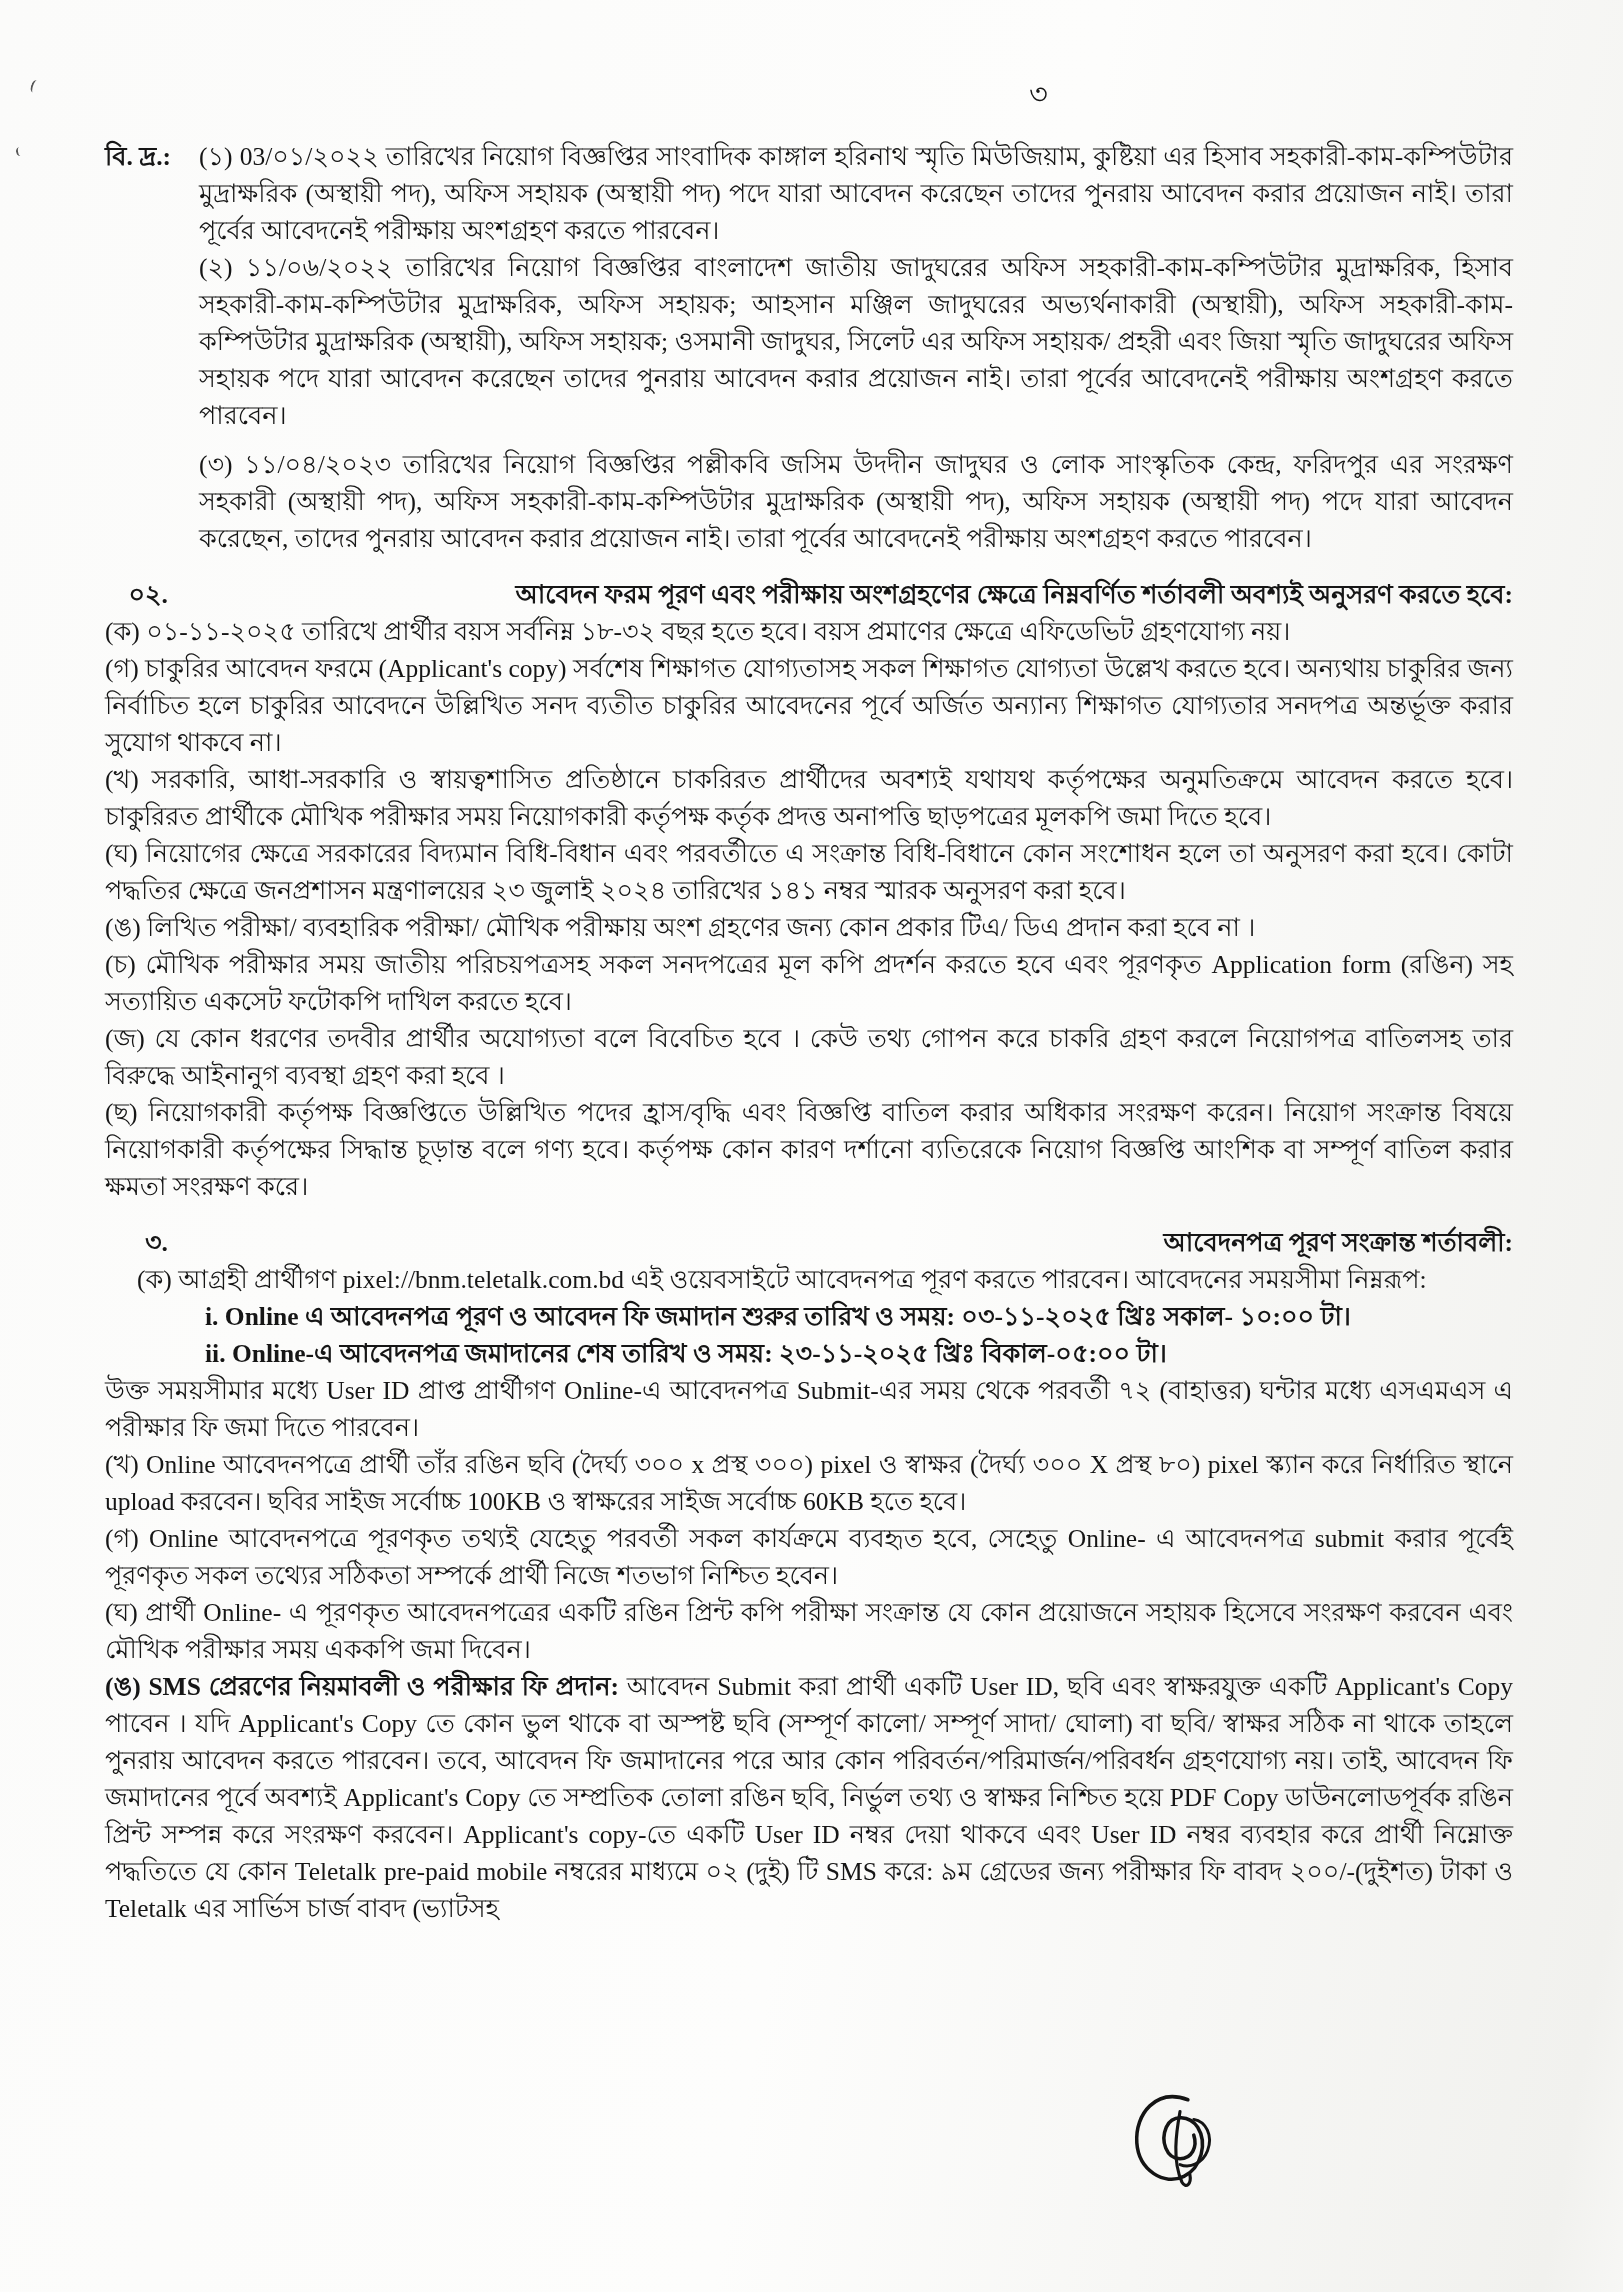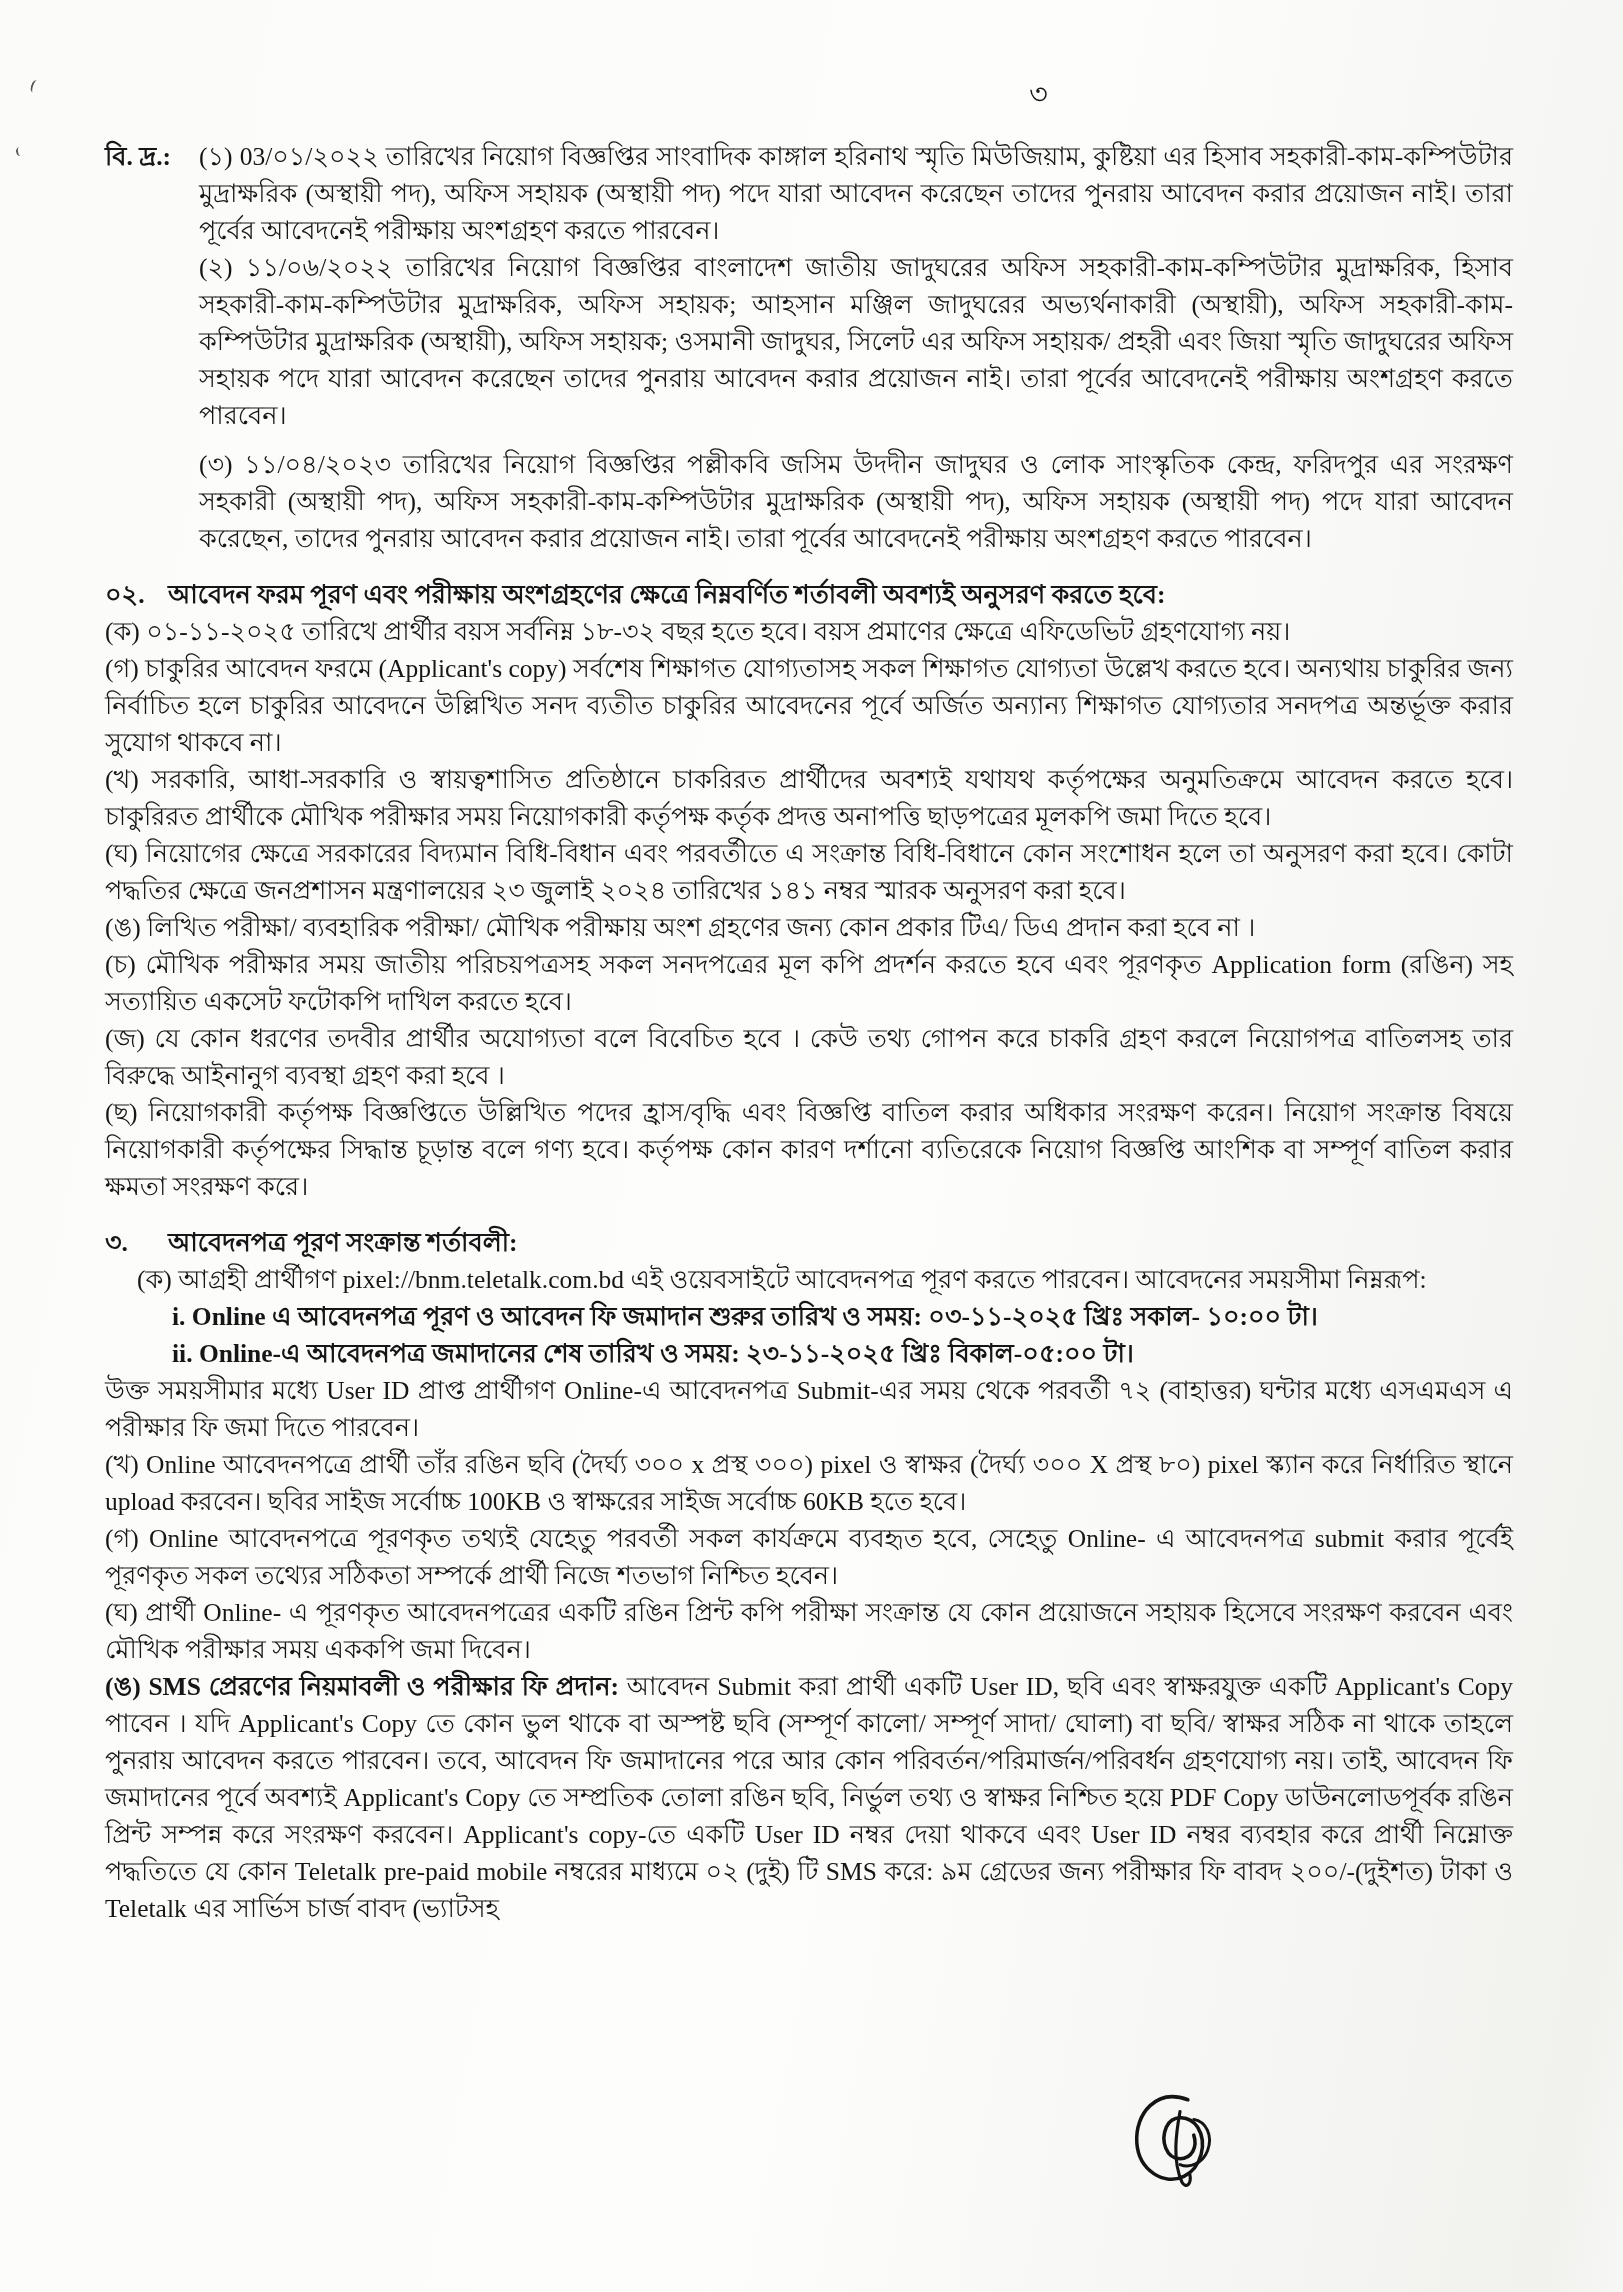--- a/index.html
+++ b/index.html
@@ -25,26 +25,26 @@
     position:absolute; top:73px; left:1029px;
     font-size:29px; font-weight:400;
   }
   .doc { position:absolute; top:139px; left:105px; right:110px; }
   p { margin:0; text-align:justify; }
   .note { display:flex; }
   .note-label { flex:0 0 94px; font-weight:700; white-space:nowrap; }
   .note-body { flex:1; }
   .note-body p.gap { margin-top:12px; }
   .sec { margin-top:19.6px; }
-  .sec-head { display:flex; }
+  .sec-head { display:flex;text-align:right; }
   .sec-num { flex:0 0 63px; font-weight:700; }
   .sec-title { flex:1; font-weight:700; }
   .sec-items.ind { }
   .sec-items p.ind1 { margin-left:32px; }
-  .sec-items p.deadline { margin-left:67px; font-weight:700; text-align:left; }
+  .sec-items p.deadline { margin-left:100px; font-weight:700; text-align:left; }
   .sec-items p.flush { margin-left:0; }
   .lead { font-weight:700; }
   .scribble { position:absolute; left:1127px; top:2086px; }
 </style>
 </head>
 <body>
 
 <div class="page">
   <span class="artifact a1"></span>
   <span class="artifact a2"></span>

